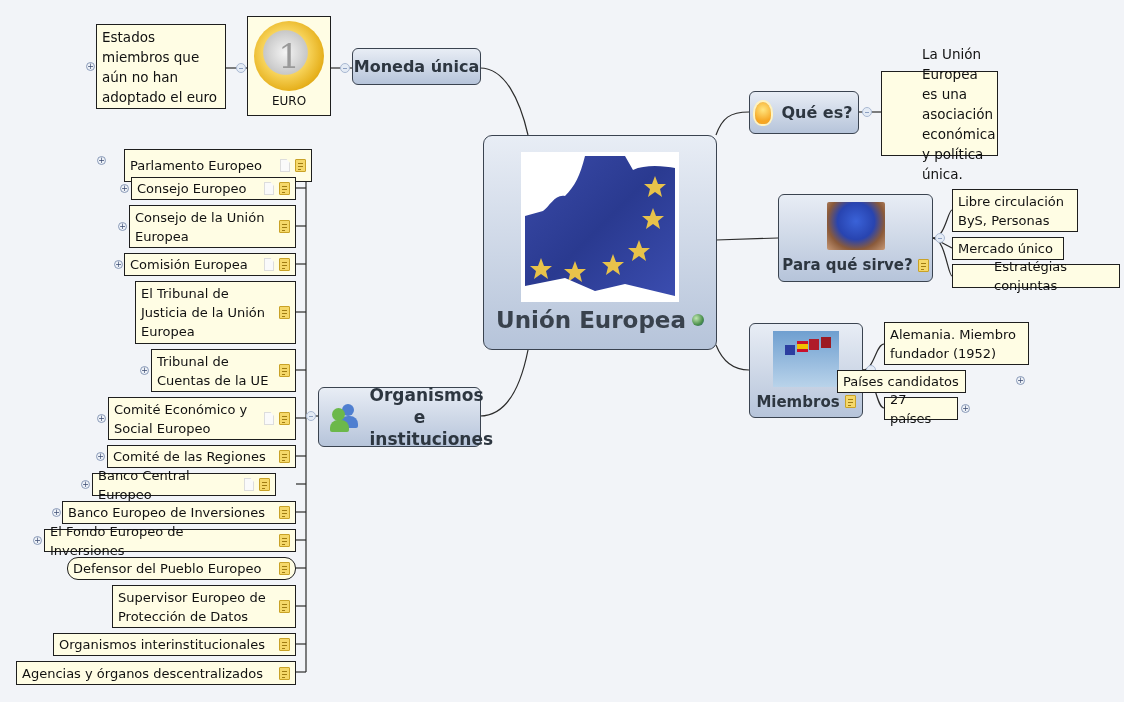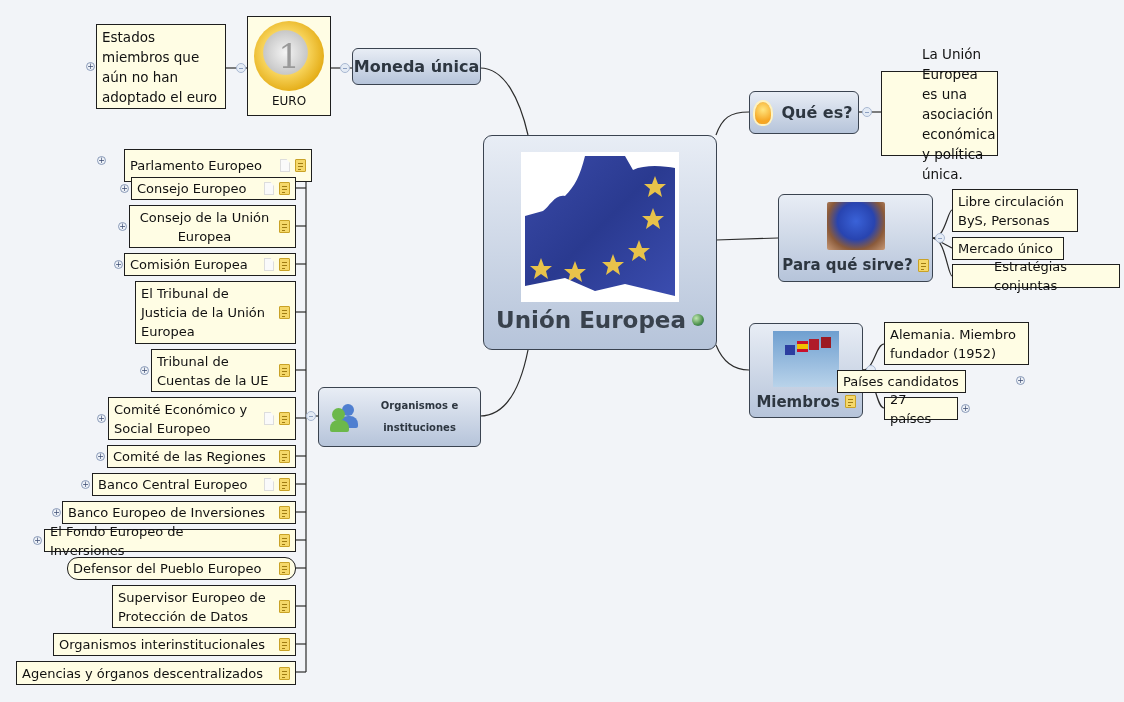--- a/index.html
+++ b/index.html
@@ -194,21 +194,21 @@
 </div>
 <div class="sub" style="left:837px;top:370px;width:129px;height:23px;">
   <span class="txt">Países candidatos</span>
 </div>
 <div class="expander" style="left:1016px;top:376px;">+</div>
 <div class="sub" style="left:884px;top:397px;width:74px;height:23px;">
   <span class="txt">27 países</span>
 </div>
 <div class="expander" style="left:961px;top:404px;">+</div>
 
-<div class="topic" style="left:318px;top:387px;width:163px;height:60px;font-size:10px;line-height:22px;">
+<div class="topic" style="left:318px;top:387px;width:163px;height:60px;font-size:17px;line-height:22px;">
   <span style="position:relative;width:32px;height:30px;margin-right:8px;">
     <span style="position:absolute;left:12px;top:2px;width:12px;height:12px;border-radius:50%;background:#4f7fd0;"></span>
     <span style="position:absolute;left:10px;top:14px;width:18px;height:12px;border-radius:8px 8px 2px 2px;background:#4f7fd0;"></span>
     <span style="position:absolute;left:2px;top:6px;width:13px;height:13px;border-radius:50%;background:#6cb84a;"></span>
     <span style="position:absolute;left:0;top:18px;width:19px;height:12px;border-radius:8px 8px 2px 2px;background:#6cb84a;"></span>
   </span>
   <span style="text-align:center;width:100px;">Organismos e instituciones</span>
 </div>
 <div class="collapser" style="left:306px;top:411px;"></div>
 
@@ -219,21 +219,21 @@
 </div>
 <div class="expander" style="left:97px;top:156px;">+</div>
 
 <div class="sub" style="left:131px;top:177px;width:165px;height:23px;">
   <span class="txt">Consejo Europeo</span>
   <span class="doc"></span>
     <span class="note"></span>
 </div>
 <div class="expander" style="left:120px;top:184px;">+</div>
 
-<div class="sub" style="left:129px;top:205px;width:167px;height:43px;text-align:center;">
+<div class="sub" style="left:129px;top:205px;width:167px;height:43px;">
   <span class="txt">Consejo de la Unión Europea</span>
   <span class="note"></span>
 </div>
 <div class="expander" style="left:118px;top:222px;">+</div>
 
 <div class="sub" style="left:124px;top:253px;width:172px;height:23px;">
   <span class="txt">Comisión Europea</span>
   <span class="doc"></span>
     <span class="note"></span>
 </div>
@@ -256,21 +256,21 @@
     <span class="note"></span>
 </div>
 <div class="expander" style="left:97px;top:414px;">+</div>
 
 <div class="sub" style="left:107px;top:445px;width:189px;height:23px;">
   <span class="txt">Comité de las Regiones</span>
   <span class="note"></span>
 </div>
 <div class="expander" style="left:96px;top:452px;">+</div>
 
-<div class="sub" style="left:92px;top:473px;width:204px;height:23px;">
+<div class="sub" style="left:92px;top:473px;width:184px;height:23px;">
   <span class="txt">Banco Central Europeo</span>
   <span class="doc"></span>
     <span class="note"></span>
 </div>
 <div class="expander" style="left:81px;top:480px;">+</div>
 
 <div class="sub" style="left:62px;top:501px;width:234px;height:23px;">
   <span class="txt">Banco Europeo de Inversiones</span>
   <span class="note"></span>
 </div>

